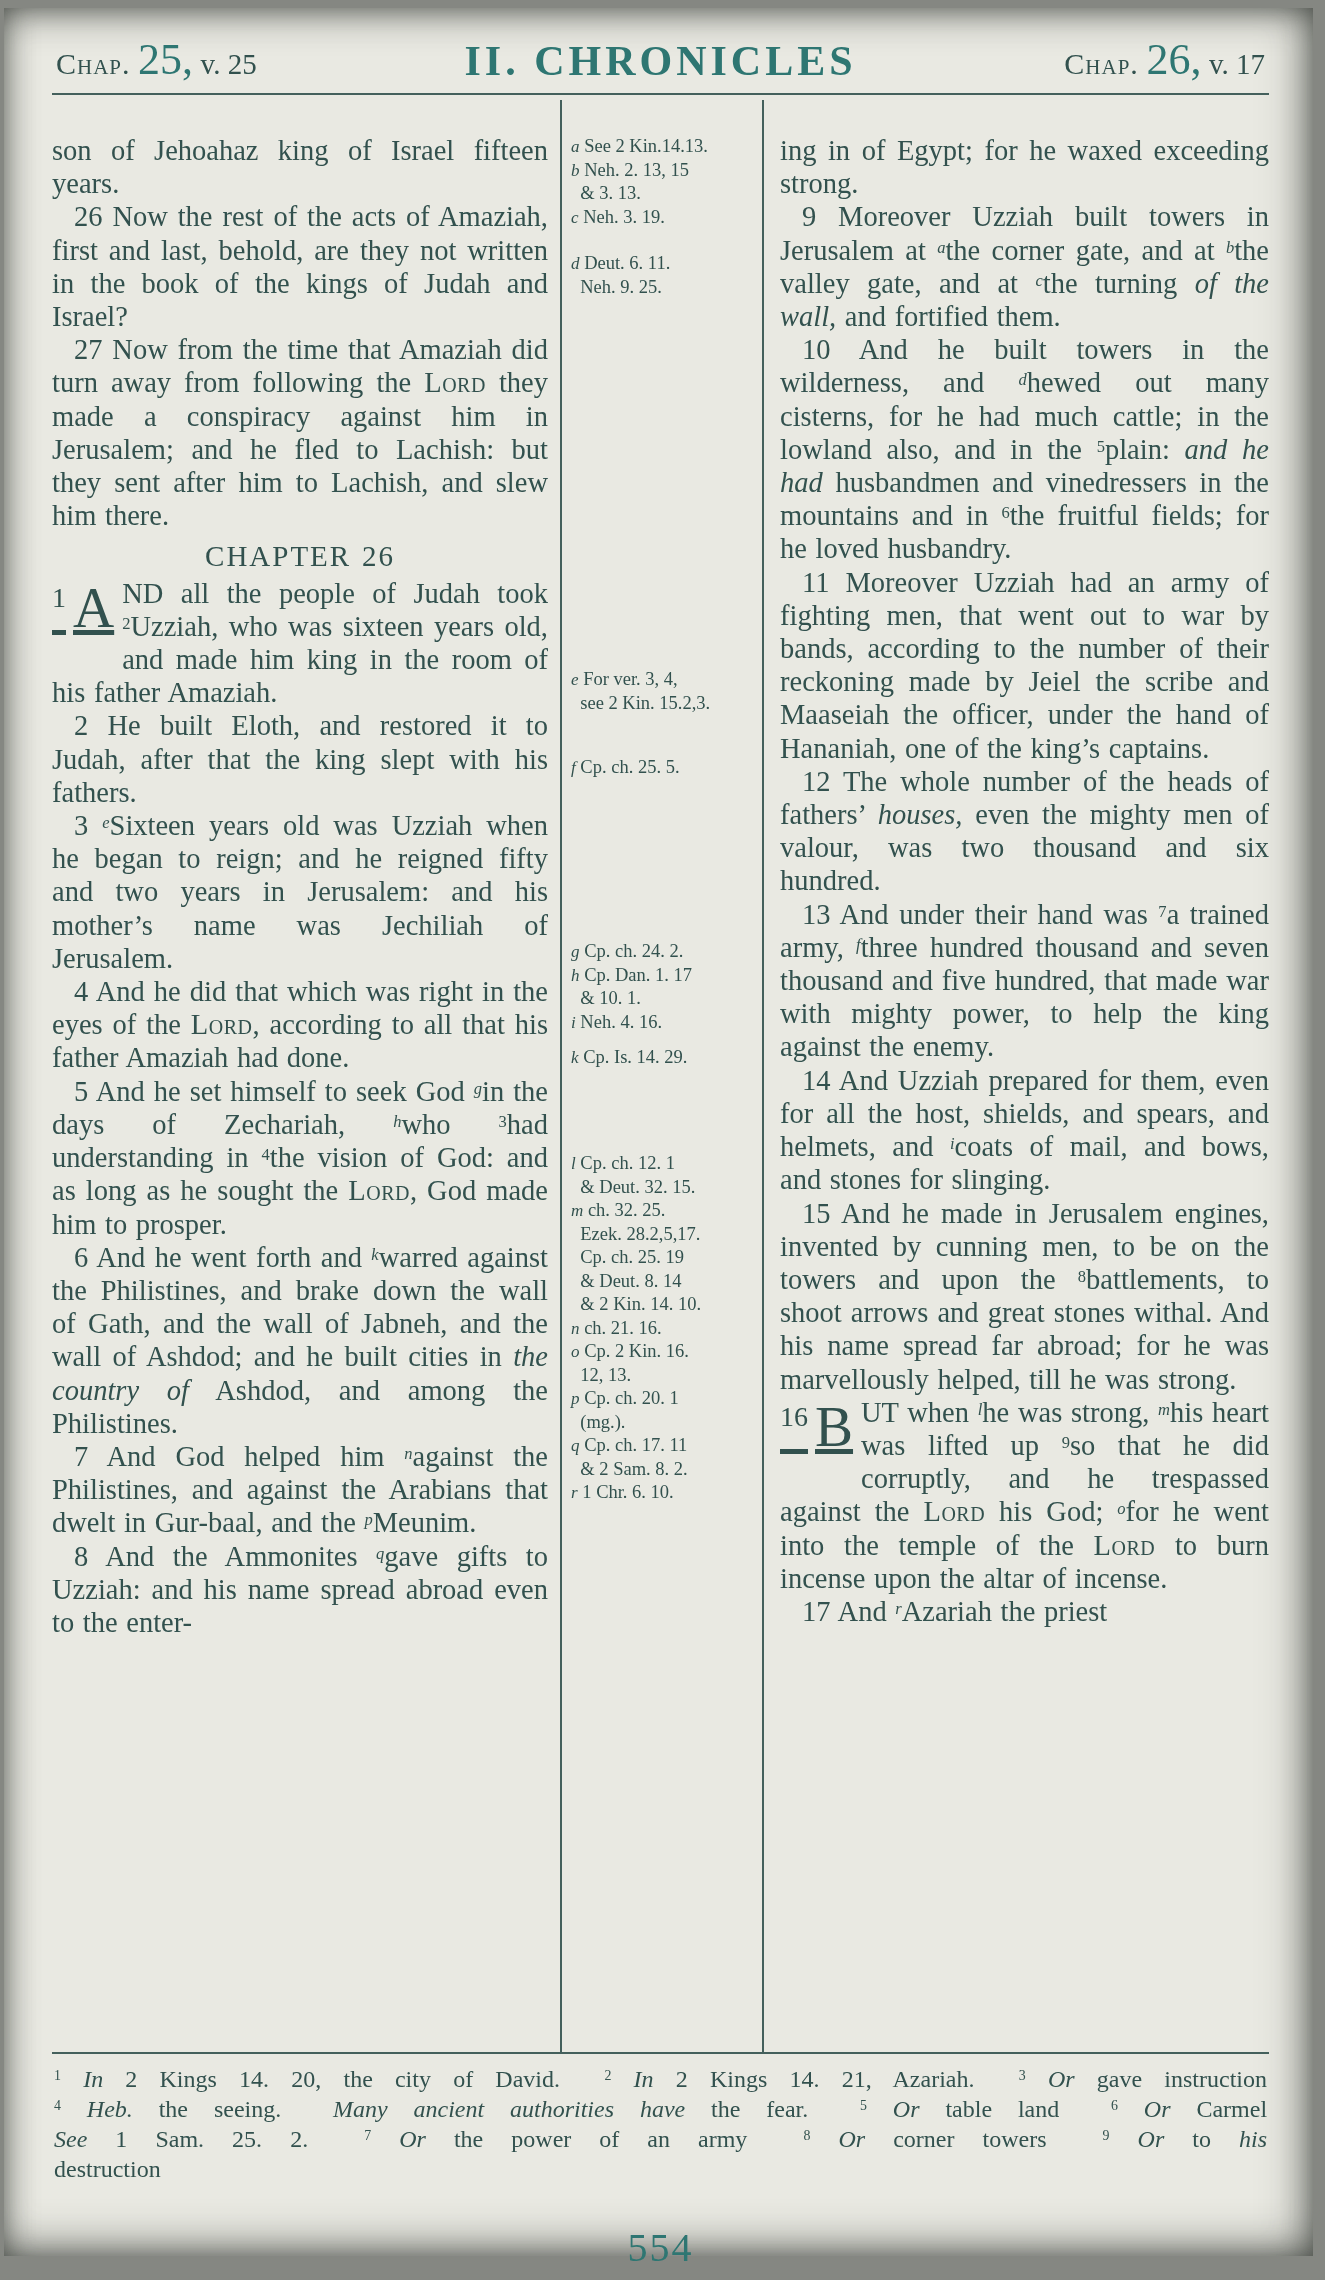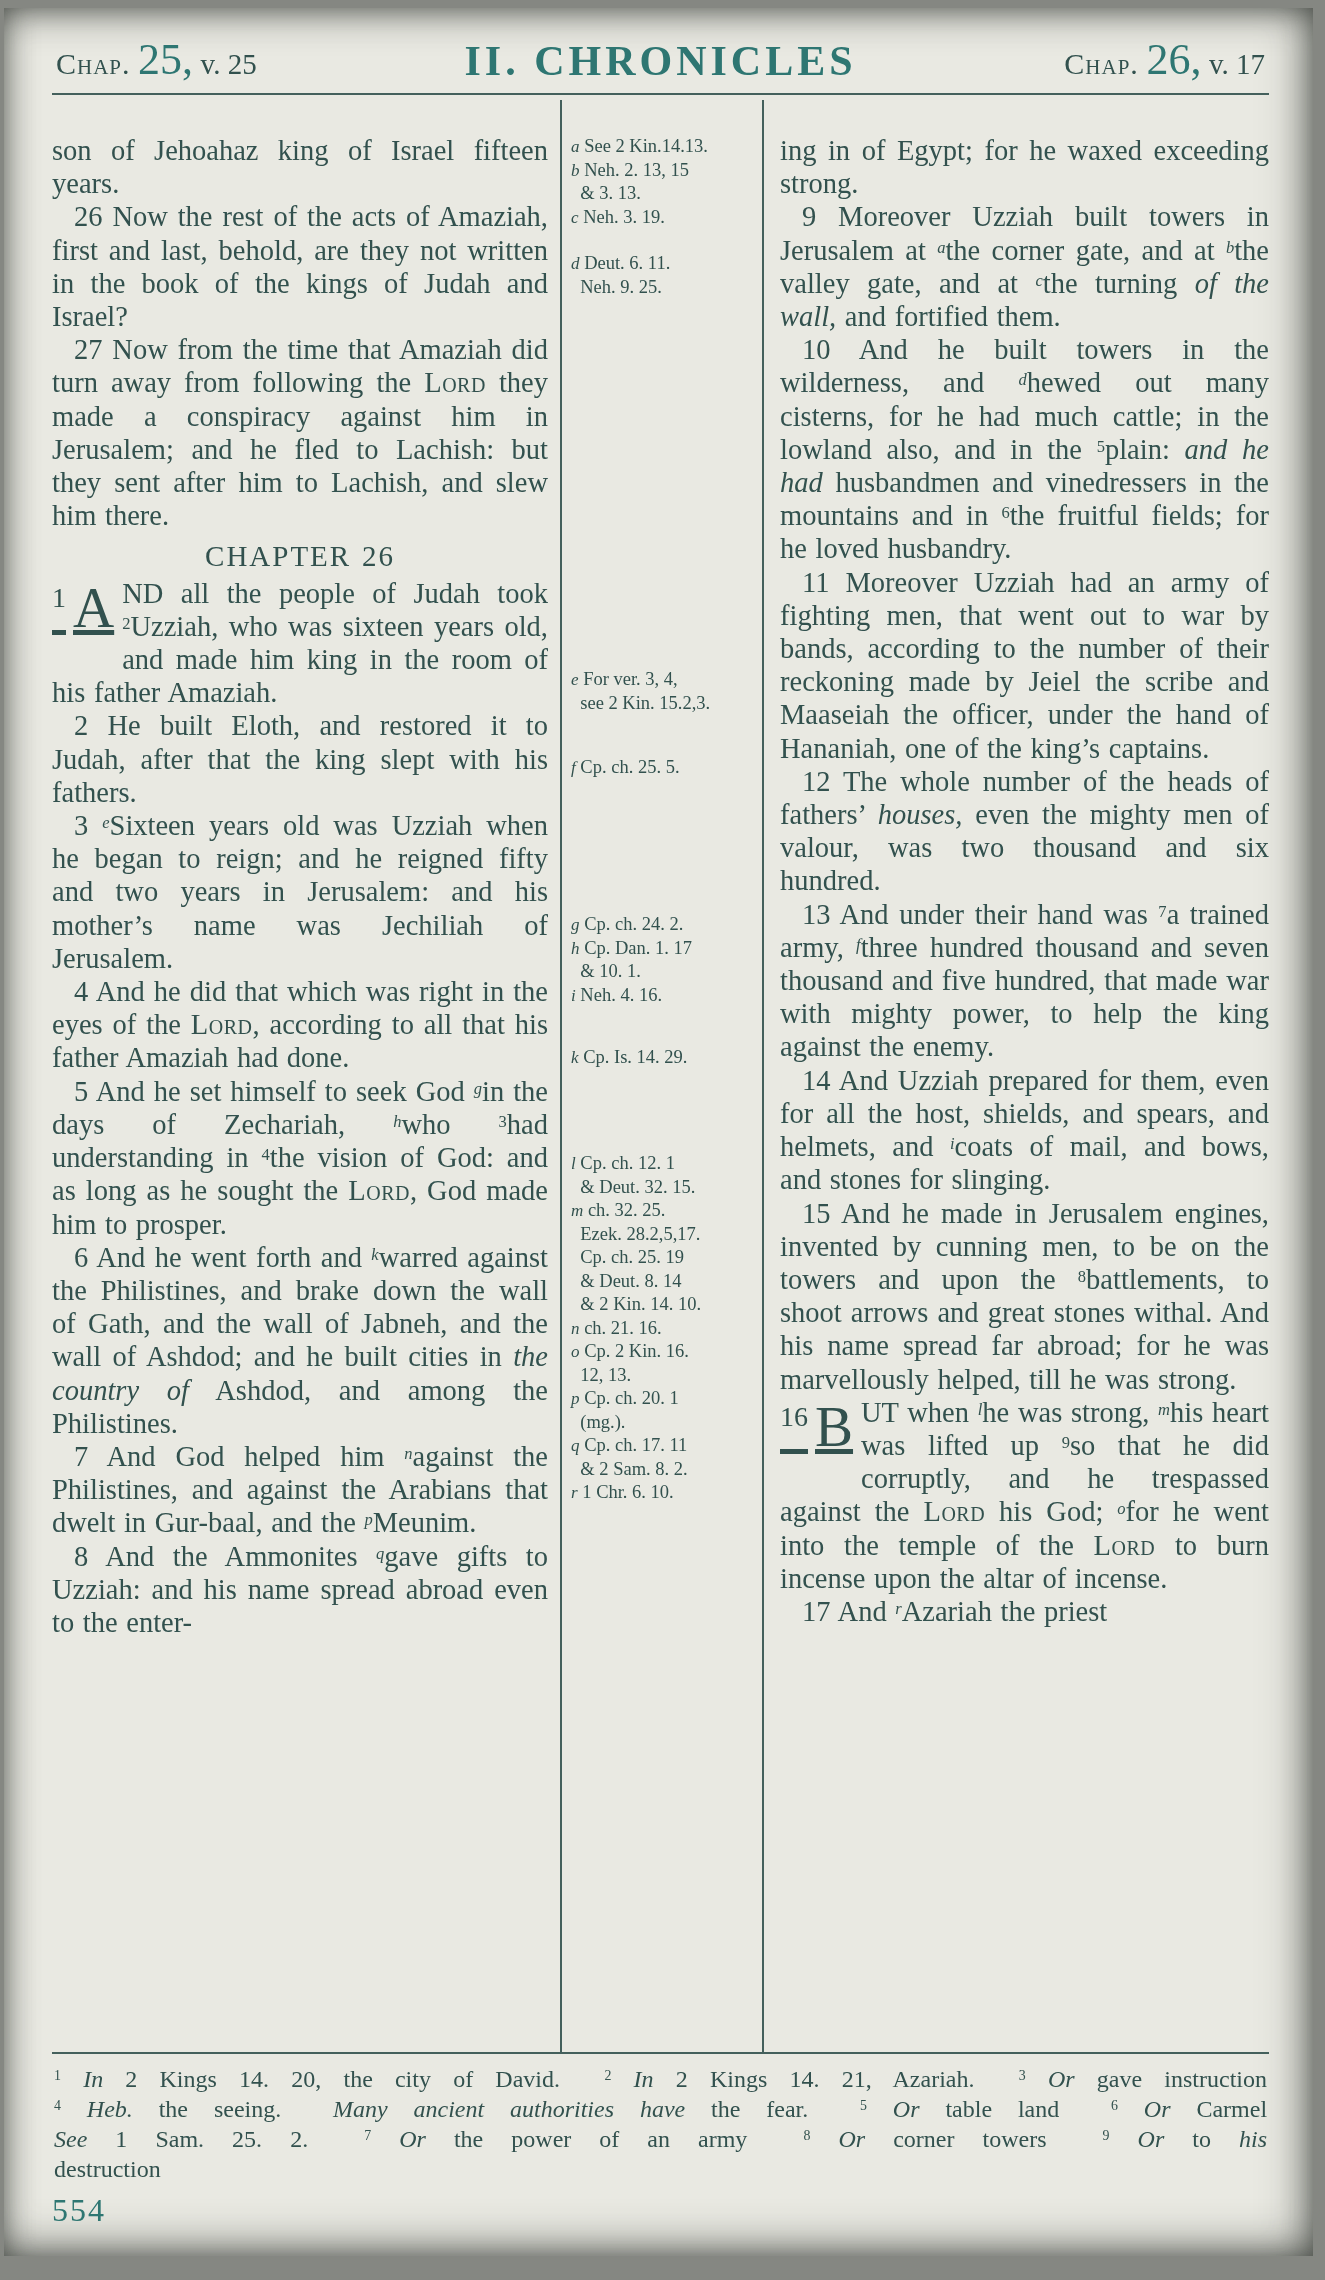--- a/index.html
+++ b/index.html
@@ -74,22 +74,22 @@
     position: absolute; left: 9px; right: 4px;
     font-size: 18.5px; line-height: 23.5px; color: var(--ink);
   }
   .ref-group i { font-size: 17px; }
 
   .foot { border-top: 2.5px solid var(--rule); padding: 10px 2px 0 2px; }
   .foot-line { font-size: 24px; line-height: 30px; color: var(--ink); }
   .foot-line:not(:last-child) { text-align: justify; text-align-last: justify; }
 
   .pageno {
-    font-size: 32px; letter-spacing: 2px;
-    color: var(--accent); margin-top: 8px;
+    text-align: center; font-size: 40px; letter-spacing: 2px;
+    color: var(--accent); margin-top: 40px;
   }
 </style>
 </head>
 <body>
 
 <div class="page">
   <div class="content">
 
     <div class="h-row">
       <div class="h-side"><span class="smcp">Chap.</span> <span class="fnum">25,</span> <span class="vref">v. 25</span></div>
@@ -131,21 +131,21 @@
       <div class="col-refs">
 
           <div class="ref-group" style="top: 35px;"><i>a</i> See 2 Kin.14.13.<br><i>b</i> Neh. 2. 13, 15<br>&nbsp;&nbsp;&amp; 3. 13.<br><i>c</i> Neh. 3. 19.</div>
 
           <div class="ref-group" style="top: 152px;"><i>d</i> Deut. 6. 11.<br>&nbsp;&nbsp;Neh. 9. 25.</div>
 
           <div class="ref-group" style="top: 568px;"><i>e</i> For ver. 3, 4,<br>&nbsp;&nbsp;see 2 Kin. 15.2,3.</div>
 
           <div class="ref-group" style="top: 656px;"><i>f</i> Cp. ch. 25. 5.</div>
 
-          <div class="ref-group" style="top: 813px;"><i>g</i> Cp. ch. 24. 2.<br><i>h</i> Cp. Dan. 1. 17<br>&nbsp;&nbsp;&amp; 10. 1.<br><i>i</i> Neh. 4. 16.</div>
+          <div class="ref-group" style="top: 840px;"><i>g</i> Cp. ch. 24. 2.<br><i>h</i> Cp. Dan. 1. 17<br>&nbsp;&nbsp;&amp; 10. 1.<br><i>i</i> Neh. 4. 16.</div>
 
           <div class="ref-group" style="top: 946px;"><i>k</i> Cp. Is. 14. 29.</div>
 
           <div class="ref-group" style="top: 1052px;"><i>l</i> Cp. ch. 12. 1<br>&nbsp;&nbsp;&amp; Deut. 32. 15.<br><i>m</i> ch. 32. 25.<br>&nbsp;&nbsp;Ezek. 28.2,5,17.<br>&nbsp;&nbsp;Cp. ch. 25. 19<br>&nbsp;&nbsp;&amp; Deut. 8. 14<br>&nbsp;&nbsp;&amp; 2 Kin. 14. 10.<br><i>n</i> ch. 21. 16.<br><i>o</i> Cp. 2 Kin. 16.<br>&nbsp;&nbsp;12, 13.<br><i>p</i> Cp. ch. 20. 1<br>&nbsp;&nbsp;(mg.).<br><i>q</i> Cp. ch. 17. 11<br>&nbsp;&nbsp;&amp; 2 Sam. 8. 2.<br><i>r</i> 1 Chr. 6. 10.</div>
         </div>
 
       <div class="col-right">
 
           <p class="par cont">ing in of Egypt; for he waxed exceeding strong.</p>
 

